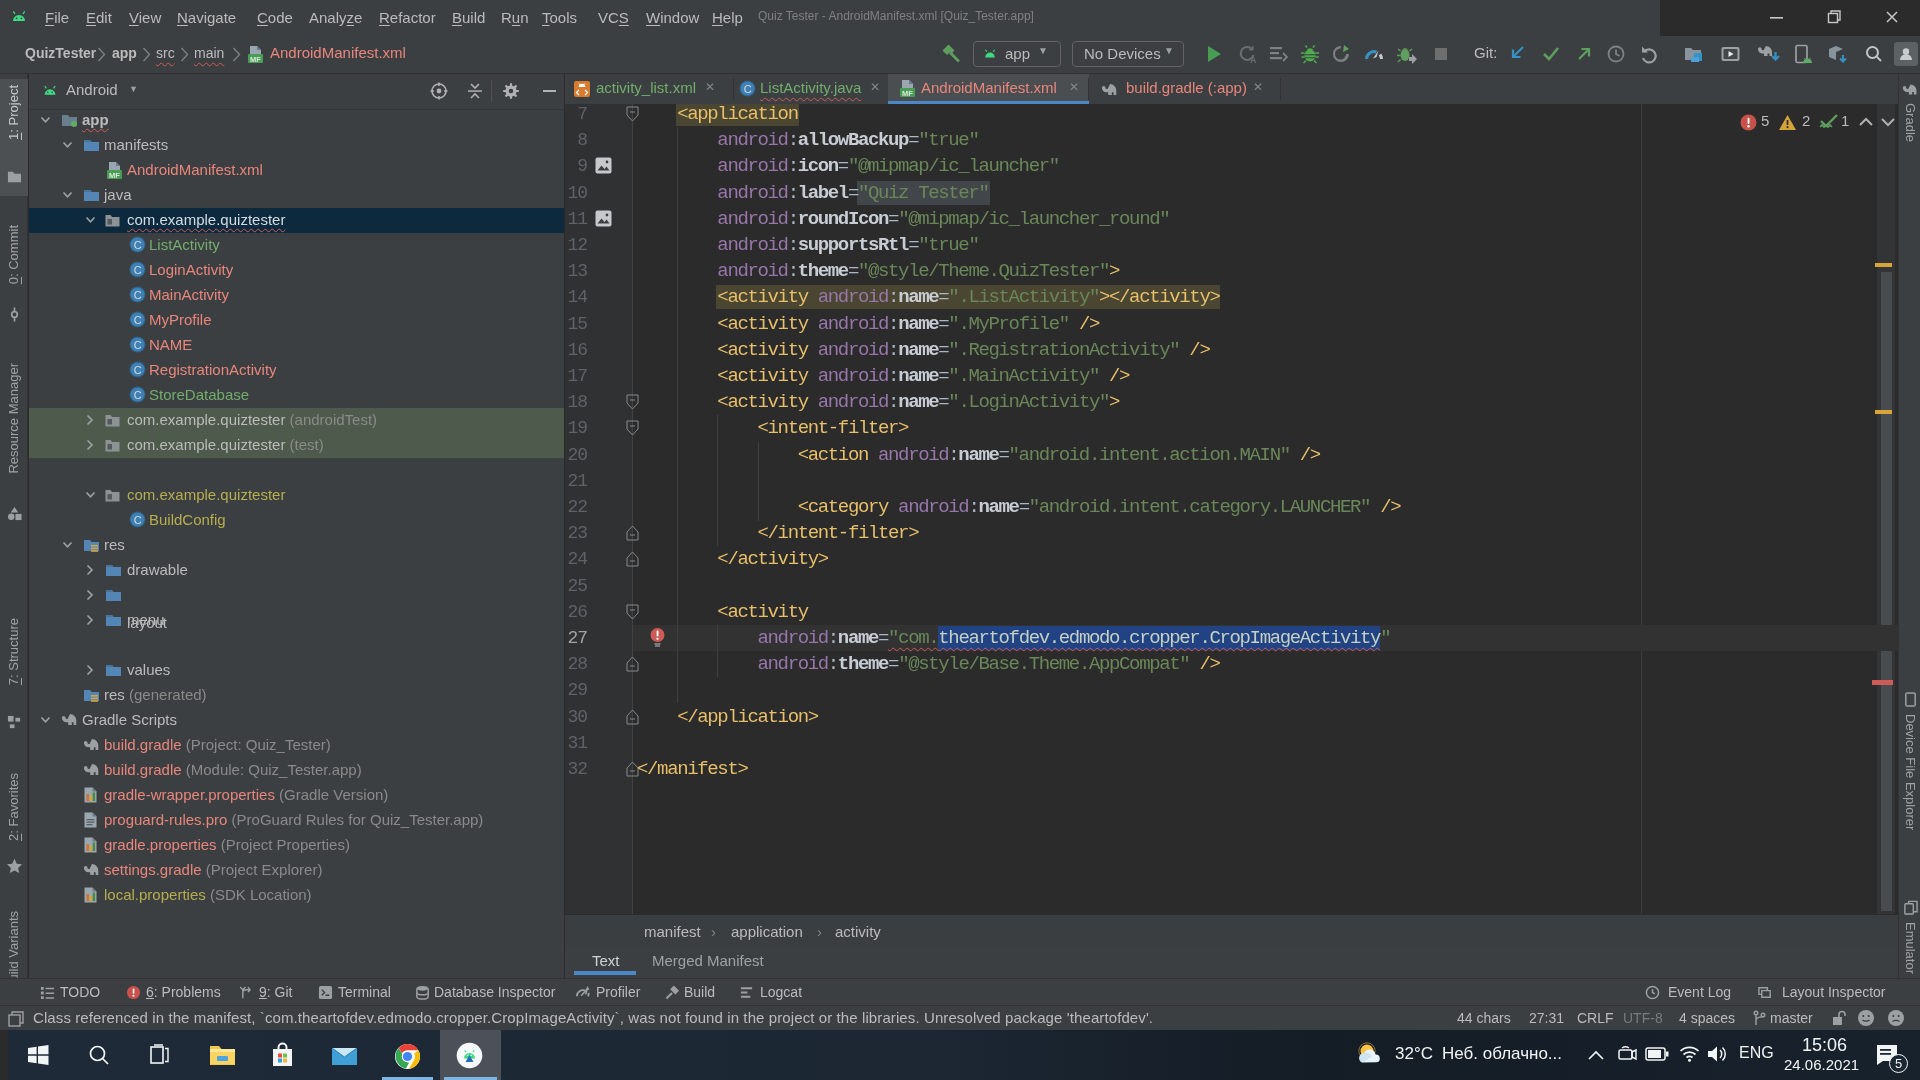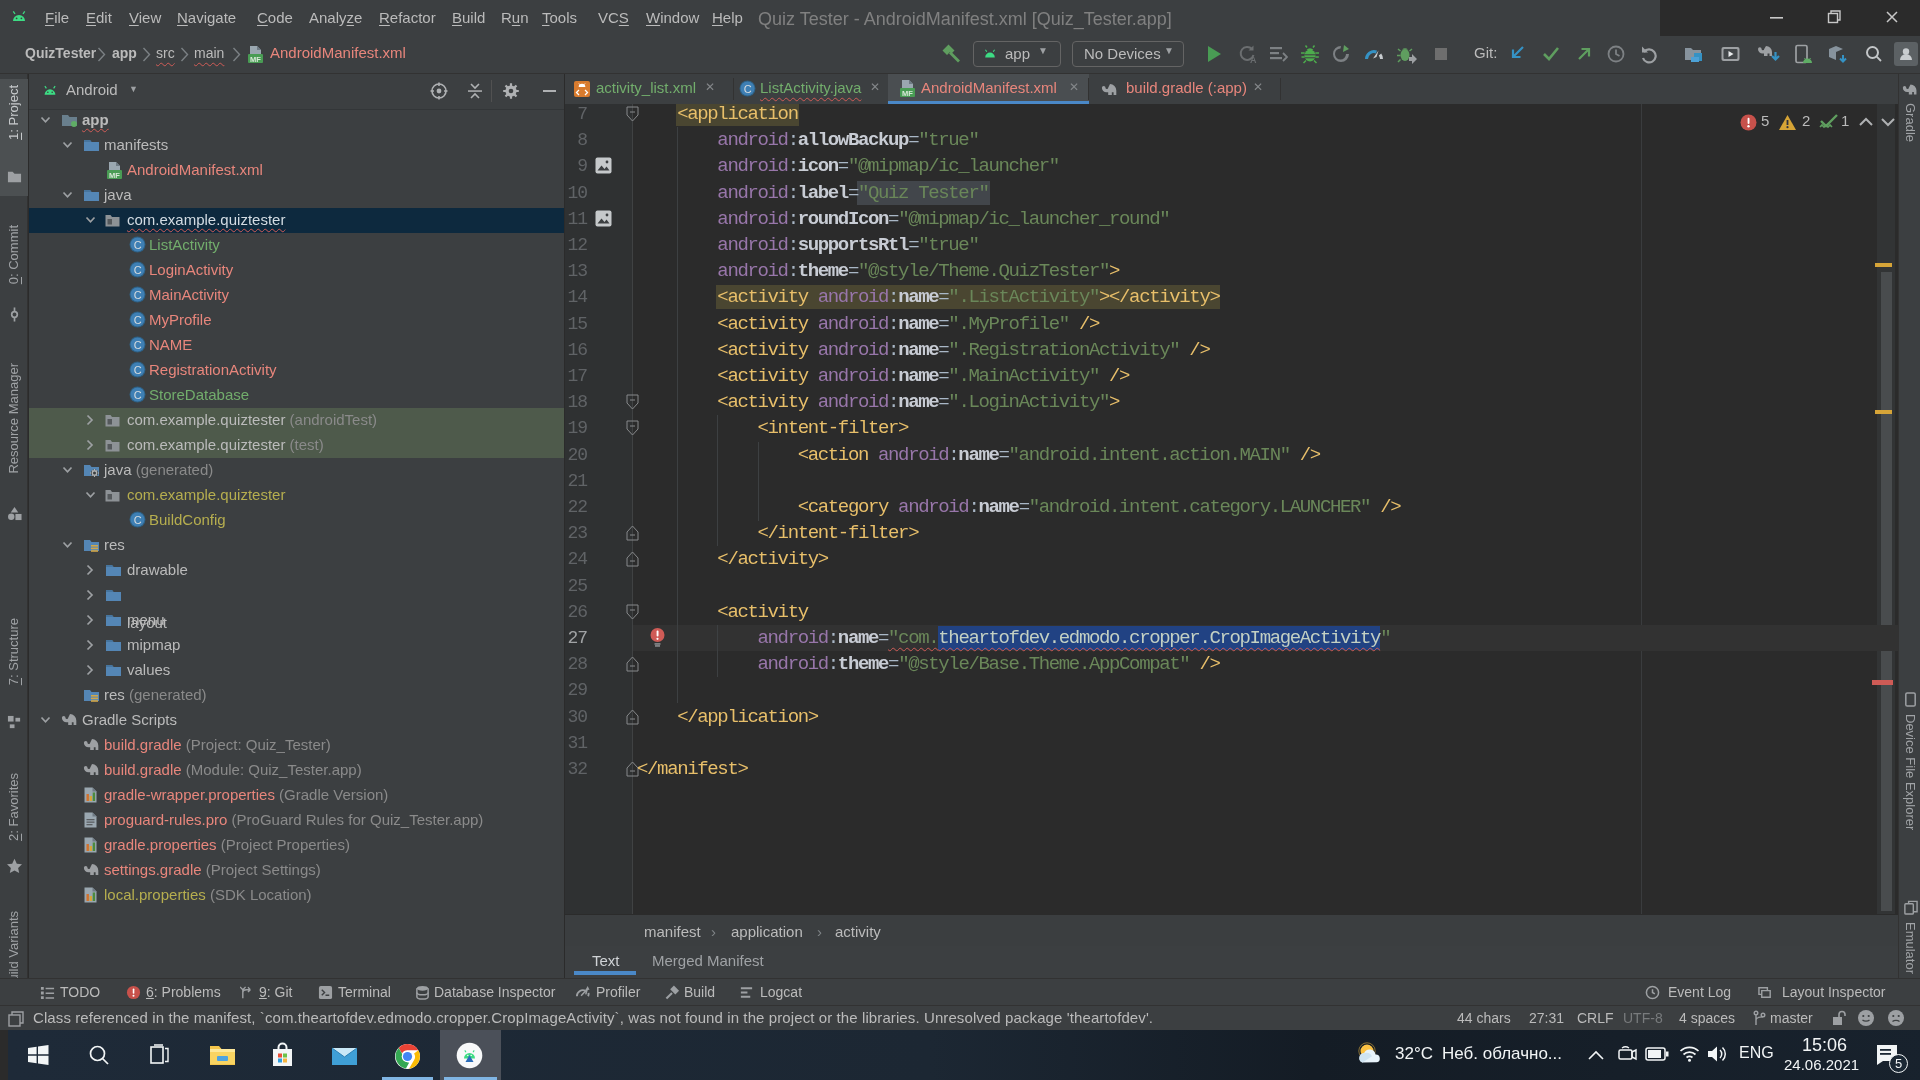--- a/index.html
+++ b/index.html
@@ -5,21 +5,21 @@
 * { margin:0; padding:0; box-sizing:border-box; }
 html,body { width:1920px; height:1080px; overflow:hidden; background:#2b2b2b;
   font-family:"Liberation Sans", sans-serif; }
 .abs { position:absolute; }
 #stage { position:relative; width:1920px; height:1080px; }
 
 #titlebar { left:0; top:0; width:1660px; height:36px; background:#3c3f41; }
 #toolbar  { left:0; top:36px; width:1920px; height:38px; background:#3c3f41; border-bottom:1px solid #323232; }
 .menuitem { position:absolute; top:9px; color:#bbbbbb; font-size:15px; }
 .menuitem u { text-decoration-thickness:1px; text-underline-offset:2px; }
-#wintitle { position:absolute; top:9px; left:758px; color:#808080; font-size:18px; }
+#wintitle { position:absolute; top:9px; left:758px; color:#808080; font-size:12px; }
 
 #leftstripe { left:0; top:74px; width:28px; height:931px; background:#3c3f41; border-right:1px solid #323232; }
 .vlabel { position:absolute; color:#a0a3a6; font-size:13px; writing-mode:vertical-rl; white-space:nowrap; left:6px; }
 .vlabelL { position:absolute; display:block; color:#a0a3a6; font-size:13px; writing-mode:vertical-rl; transform:rotate(180deg); white-space:nowrap; left:6px; }
 
 #project { left:29px; top:74px; width:535px; height:904px; background:#3c3f41; }
 #ptreehead { position:absolute; left:0; top:0; width:535px; height:36px; border-bottom:1px solid #333638; }
 .trow { position:absolute; left:0; width:535px; height:25px; font-size:15px; color:#bbbbbb; white-space:nowrap; }
 .trow .lbl { position:absolute; top:3px; }
 .dim { color:#8a8a8a; }
@@ -427,32 +427,20 @@
 <div class="trow" style="top:359px;background:#4e5a4b;">
 <svg class="icon" style="left:57px;top:6px" width="8" height="12" viewBox="0 0 8 12">
           <path d="M1.5 1.5 L6 6 L1.5 10.5" stroke="#9da0a3" stroke-width="1.7" fill="none"></path>
         </svg>
 <svg class="icon" style="left:76px;top:6px" width="15" height="13" viewBox="0 0 15 13">
           <path d="M0.5 1 h5 l1.5 2 h7.5 v9.5 h-14 z" fill="#8d9296"></path>
           <rect x="2.5" y="5" width="4.5" height="5.5" fill="#55595c"></rect>
         </svg>
 <span class="lbl" style="left:98px;">com.example.quiztester<span class="dim" style="text-decoration:none"> (test)</span></span>
 </div>
-<div class="trow" style="top:384px;">
-<svg class="icon" style="left:33px;top:8px" width="11" height="8" viewBox="0 0 11 8">
-          <path d="M1.5 1.5 L5.5 5.8 L9.5 1.5" stroke="#9da0a3" stroke-width="1.7" fill="none"></path>
-        </svg>
-<svg class="icon" style="left:54px;top:4px" width="17" height="16" viewBox="0 0 17 16">
-          <path d="M1 3 h6 l1.5 2 H16 v9 H1 z" fill="#5486b5"></path>
-          <circle cx="11.5" cy="11" r="3.6" fill="#3c3f41"></circle>
-          <circle cx="11.5" cy="11" r="2.2" fill="none" stroke="#b0b3b5" stroke-width="1.4"></circle>
-          <path d="M11.5 7 v1 M11.5 14 v1 M8 11 h-1 M15 11 h1 M9 8.5 l.8.8 M13.3 12.8 l.8.8 M14.1 8.5 l-.8.8 M9.8 12.8 l-.8.8" stroke="#b0b3b5" stroke-width="1.1"></path>
-        </svg>
-<span class="lbl" style="left:75px;">java<span class="dim" style="text-decoration:none"> (generated)</span></span>
-</div>
 <div class="trow" style="top:409px;">
 <svg class="icon" style="left:56px;top:8px" width="11" height="8" viewBox="0 0 11 8">
           <path d="M1.5 1.5 L5.5 5.8 L9.5 1.5" stroke="#9da0a3" stroke-width="1.7" fill="none"></path>
         </svg>
 <svg class="icon" style="left:76px;top:6px" width="15" height="13" viewBox="0 0 15 13">
           <path d="M0.5 1 h5 l1.5 2 h7.5 v9.5 h-14 z" fill="#8d9296"></path>
           <rect x="2.5" y="5" width="4.5" height="5.5" fill="#55595c"></rect>
         </svg>
 <span class="lbl tyellow" style="left:98px;">com.example.quiztester</span>
 </div>
@@ -498,30 +486,20 @@
 </div>
 <div class="trow" style="top:534px;">
 <svg class="icon" style="left:57px;top:6px" width="8" height="12" viewBox="0 0 8 12">
           <path d="M1.5 1.5 L6 6 L1.5 10.5" stroke="#9da0a3" stroke-width="1.7" fill="none"></path>
         </svg>
 <svg class="icon" style="left:76px;top:4px" width="17" height="16" viewBox="0 0 17 16">
           <path d="M1 3 h6 l1.5 2 H16 v9 H1 z" fill="#5486b5"></path>
           <path d="M1 3 h6 l1.5 2 H1 z" fill="#47759e"></path>
         </svg>
 <span class="lbl" style="left:98px;">menu</span>
-</div>
-<div class="trow" style="top:559px;">
-<svg class="icon" style="left:57px;top:6px" width="8" height="12" viewBox="0 0 8 12">
-          <path d="M1.5 1.5 L6 6 L1.5 10.5" stroke="#9da0a3" stroke-width="1.7" fill="none"></path>
-        </svg>
-<svg class="icon" style="left:76px;top:4px" width="17" height="16" viewBox="0 0 17 16">
-          <path d="M1 3 h6 l1.5 2 H16 v9 H1 z" fill="#5486b5"></path>
-          <path d="M1 3 h6 l1.5 2 H1 z" fill="#47759e"></path>
-        </svg>
-<span class="lbl" style="left:98px;">mipmap</span>
 </div>
 <div class="trow" style="top:584px;">
 <svg class="icon" style="left:57px;top:6px" width="8" height="12" viewBox="0 0 8 12">
           <path d="M1.5 1.5 L6 6 L1.5 10.5" stroke="#9da0a3" stroke-width="1.7" fill="none"></path>
         </svg>
 <svg class="icon" style="left:76px;top:4px" width="17" height="16" viewBox="0 0 17 16">
           <path d="M1 3 h6 l1.5 2 H16 v9 H1 z" fill="#5486b5"></path>
           <path d="M1 3 h6 l1.5 2 H1 z" fill="#47759e"></path>
         </svg>
 <span class="lbl" style="left:98px;">values</span>
@@ -583,21 +561,21 @@
           <rect x="3.5" y="7" width="2.4" height="7" fill="#d1722d"></rect>
           <rect x="6.6" y="9" width="2.4" height="5" fill="#d9a33a"></rect>
           <rect x="9.7" y="5.5" width="2.4" height="8.5" fill="#4c8a3f"></rect>
         </svg>
 <span class="lbl salmon" style="left:75px;">gradle.properties<span class="dim" style="text-decoration:none"> (Project Properties)</span></span>
 </div>
 <div class="trow" style="top:784px;">
 <svg class="icon" style="left:54px;top:4px" width="18" height="15" viewBox="0 0 20 16">
           <path d="M10 2 a7 7 0 0 1 7 7 v5 h-3 v-3 h-2 v3 h-4 v-3 h-2 a5 5 0 0 1 -5 -5 a2 2 0 0 1 4 0 a1.5 1.5 0 0 0 3 0 z" fill="#9da0a3"></path>
         </svg>
-<span class="lbl salmon" style="left:75px;">settings.gradle<span class="dim" style="text-decoration:none"> (Project Settings)</span></span>
+<span class="lbl salmon" style="left:75px;">settings.gradle<span class="dim" style="text-decoration:none"> (Project Explorer)</span></span>
 </div>
 <div class="trow" style="top:809px;">
 <svg class="icon" style="left:54px;top:4px" width="15" height="16" viewBox="0 0 15 16">
           <path d="M1.5 0.5 h8 l4 4 v11 h-12 z" fill="#9aa7b0"></path>
           <path d="M9.5 0.5 l4 4 h-4 z" fill="#6e7a83"></path>
           <rect x="3.5" y="7" width="2.4" height="7" fill="#d1722d"></rect>
           <rect x="6.6" y="9" width="2.4" height="5" fill="#d9a33a"></rect>
           <rect x="9.7" y="5.5" width="2.4" height="8.5" fill="#4c8a3f"></rect>
         </svg>
 <span class="lbl tyellow" style="left:75px;">local.properties<span class="dim" style="text-decoration:none"> (SDK Location)</span></span>

